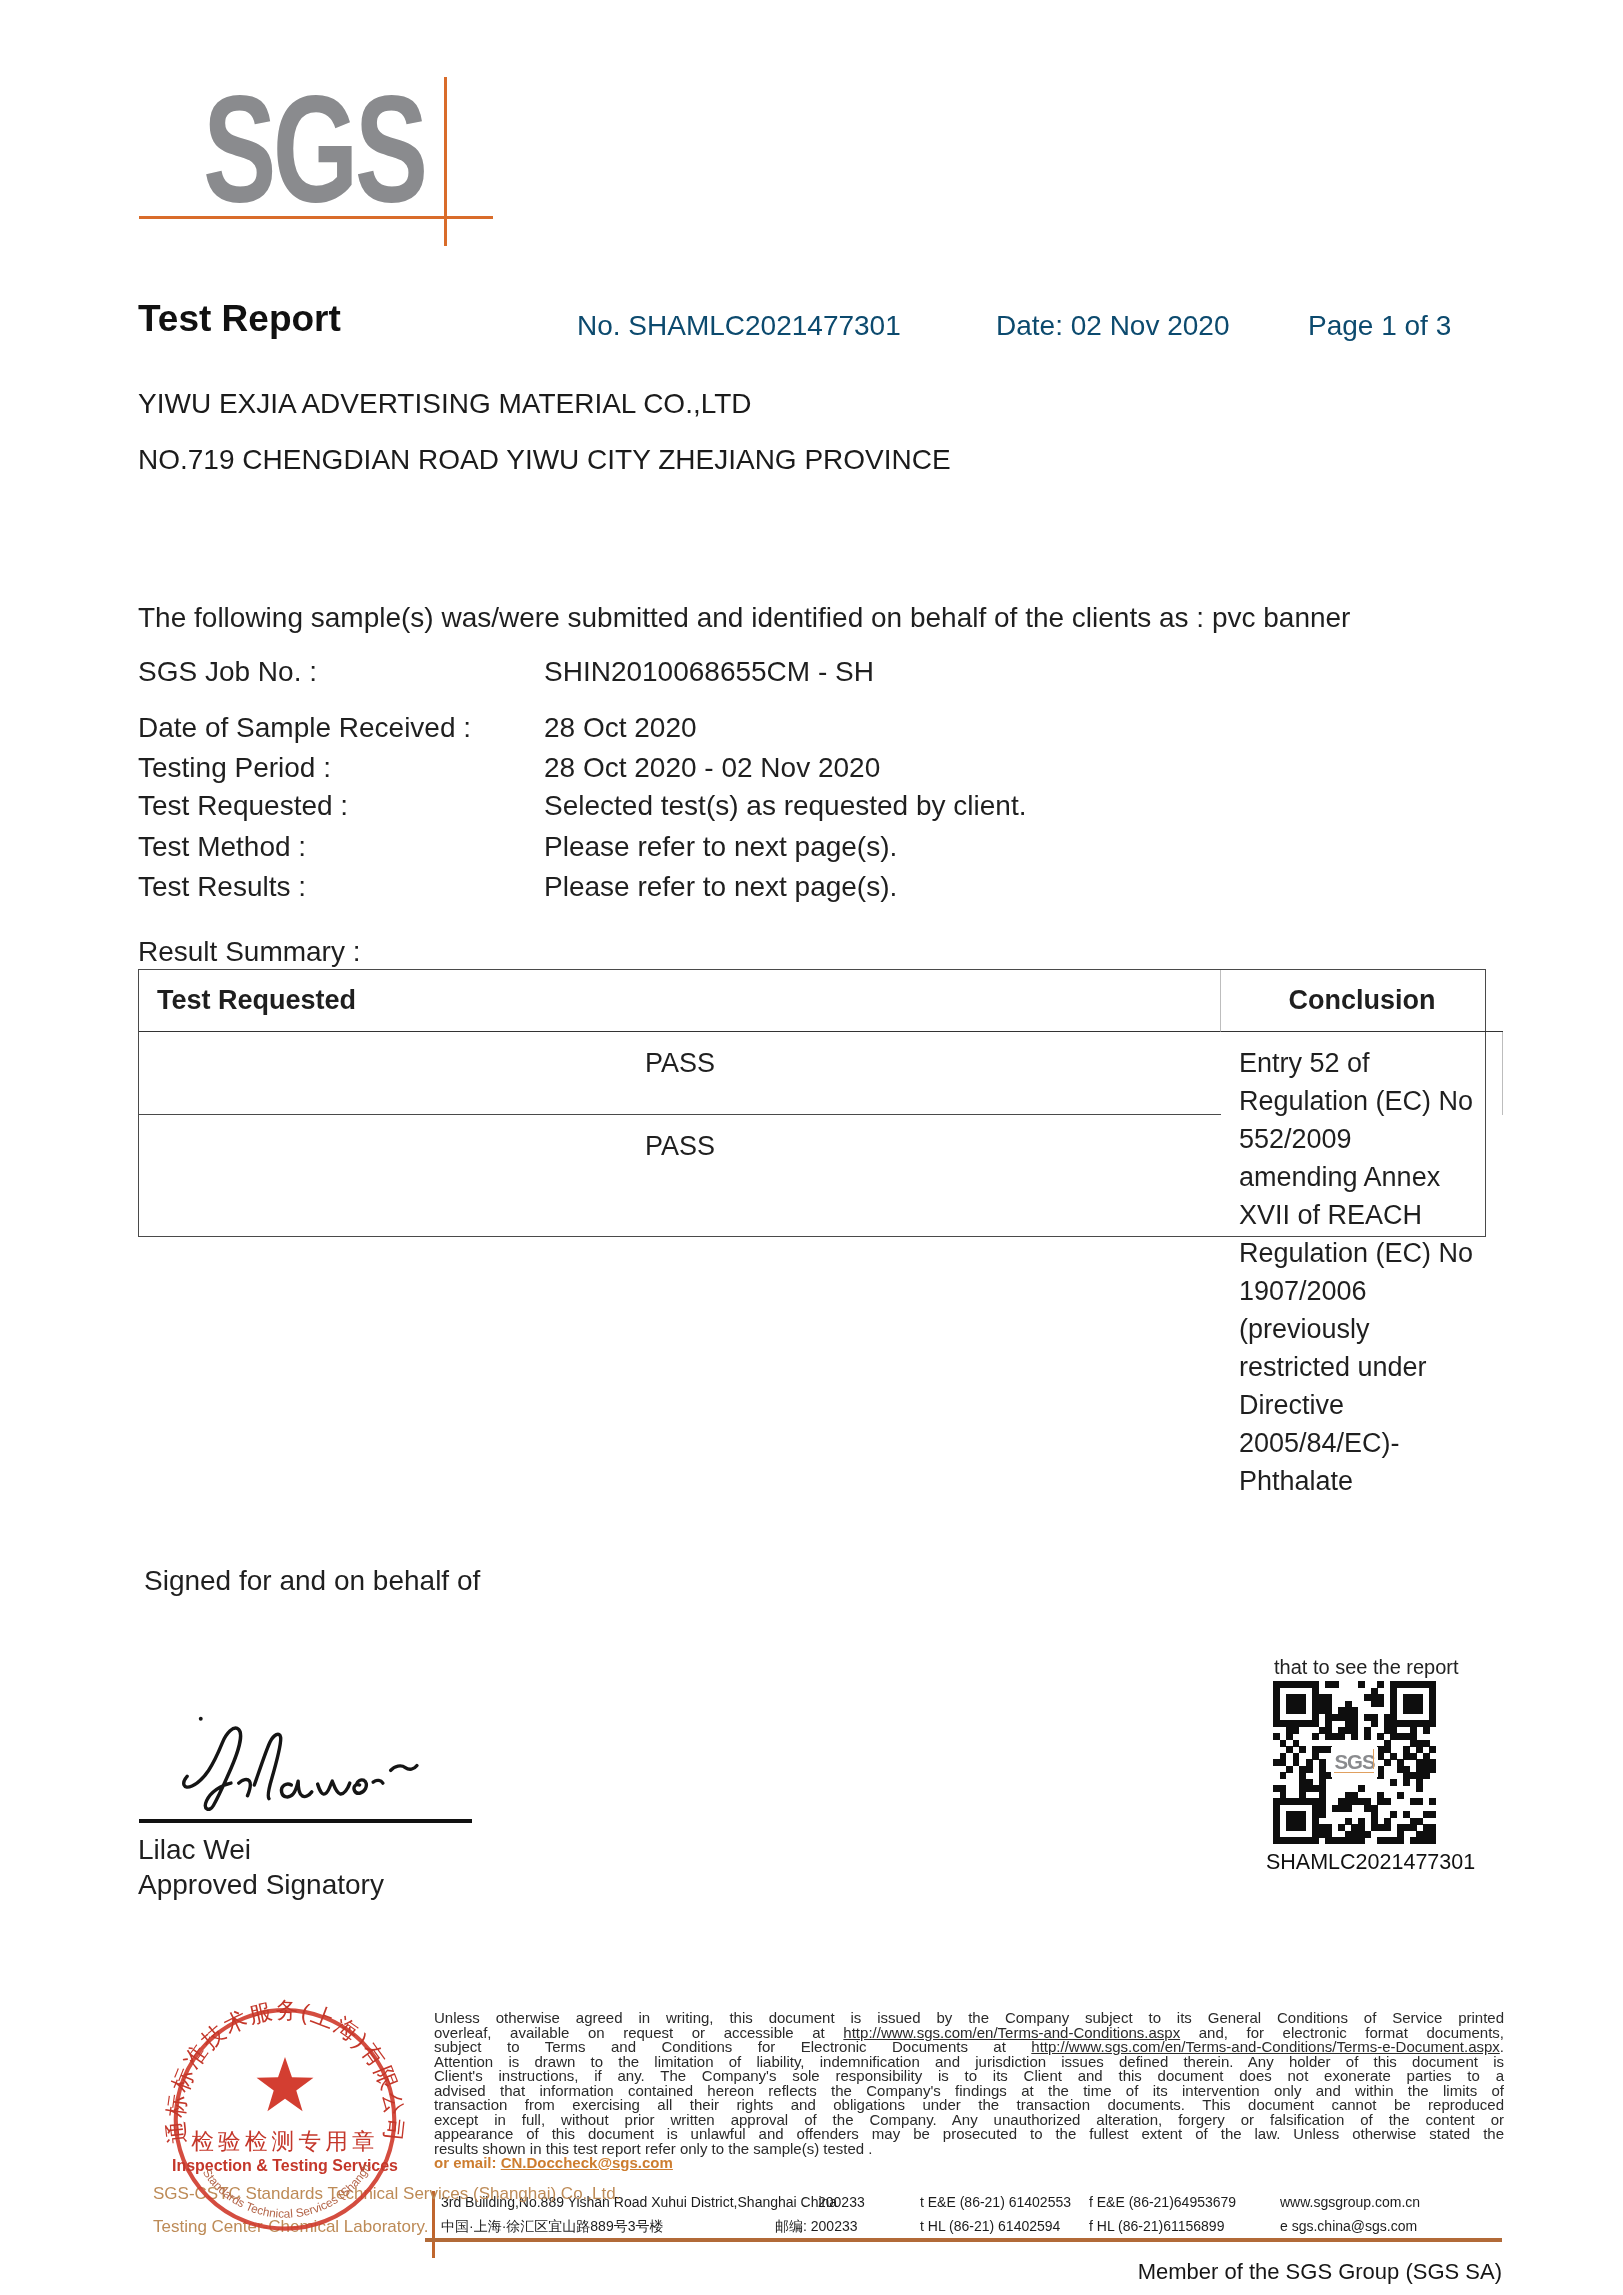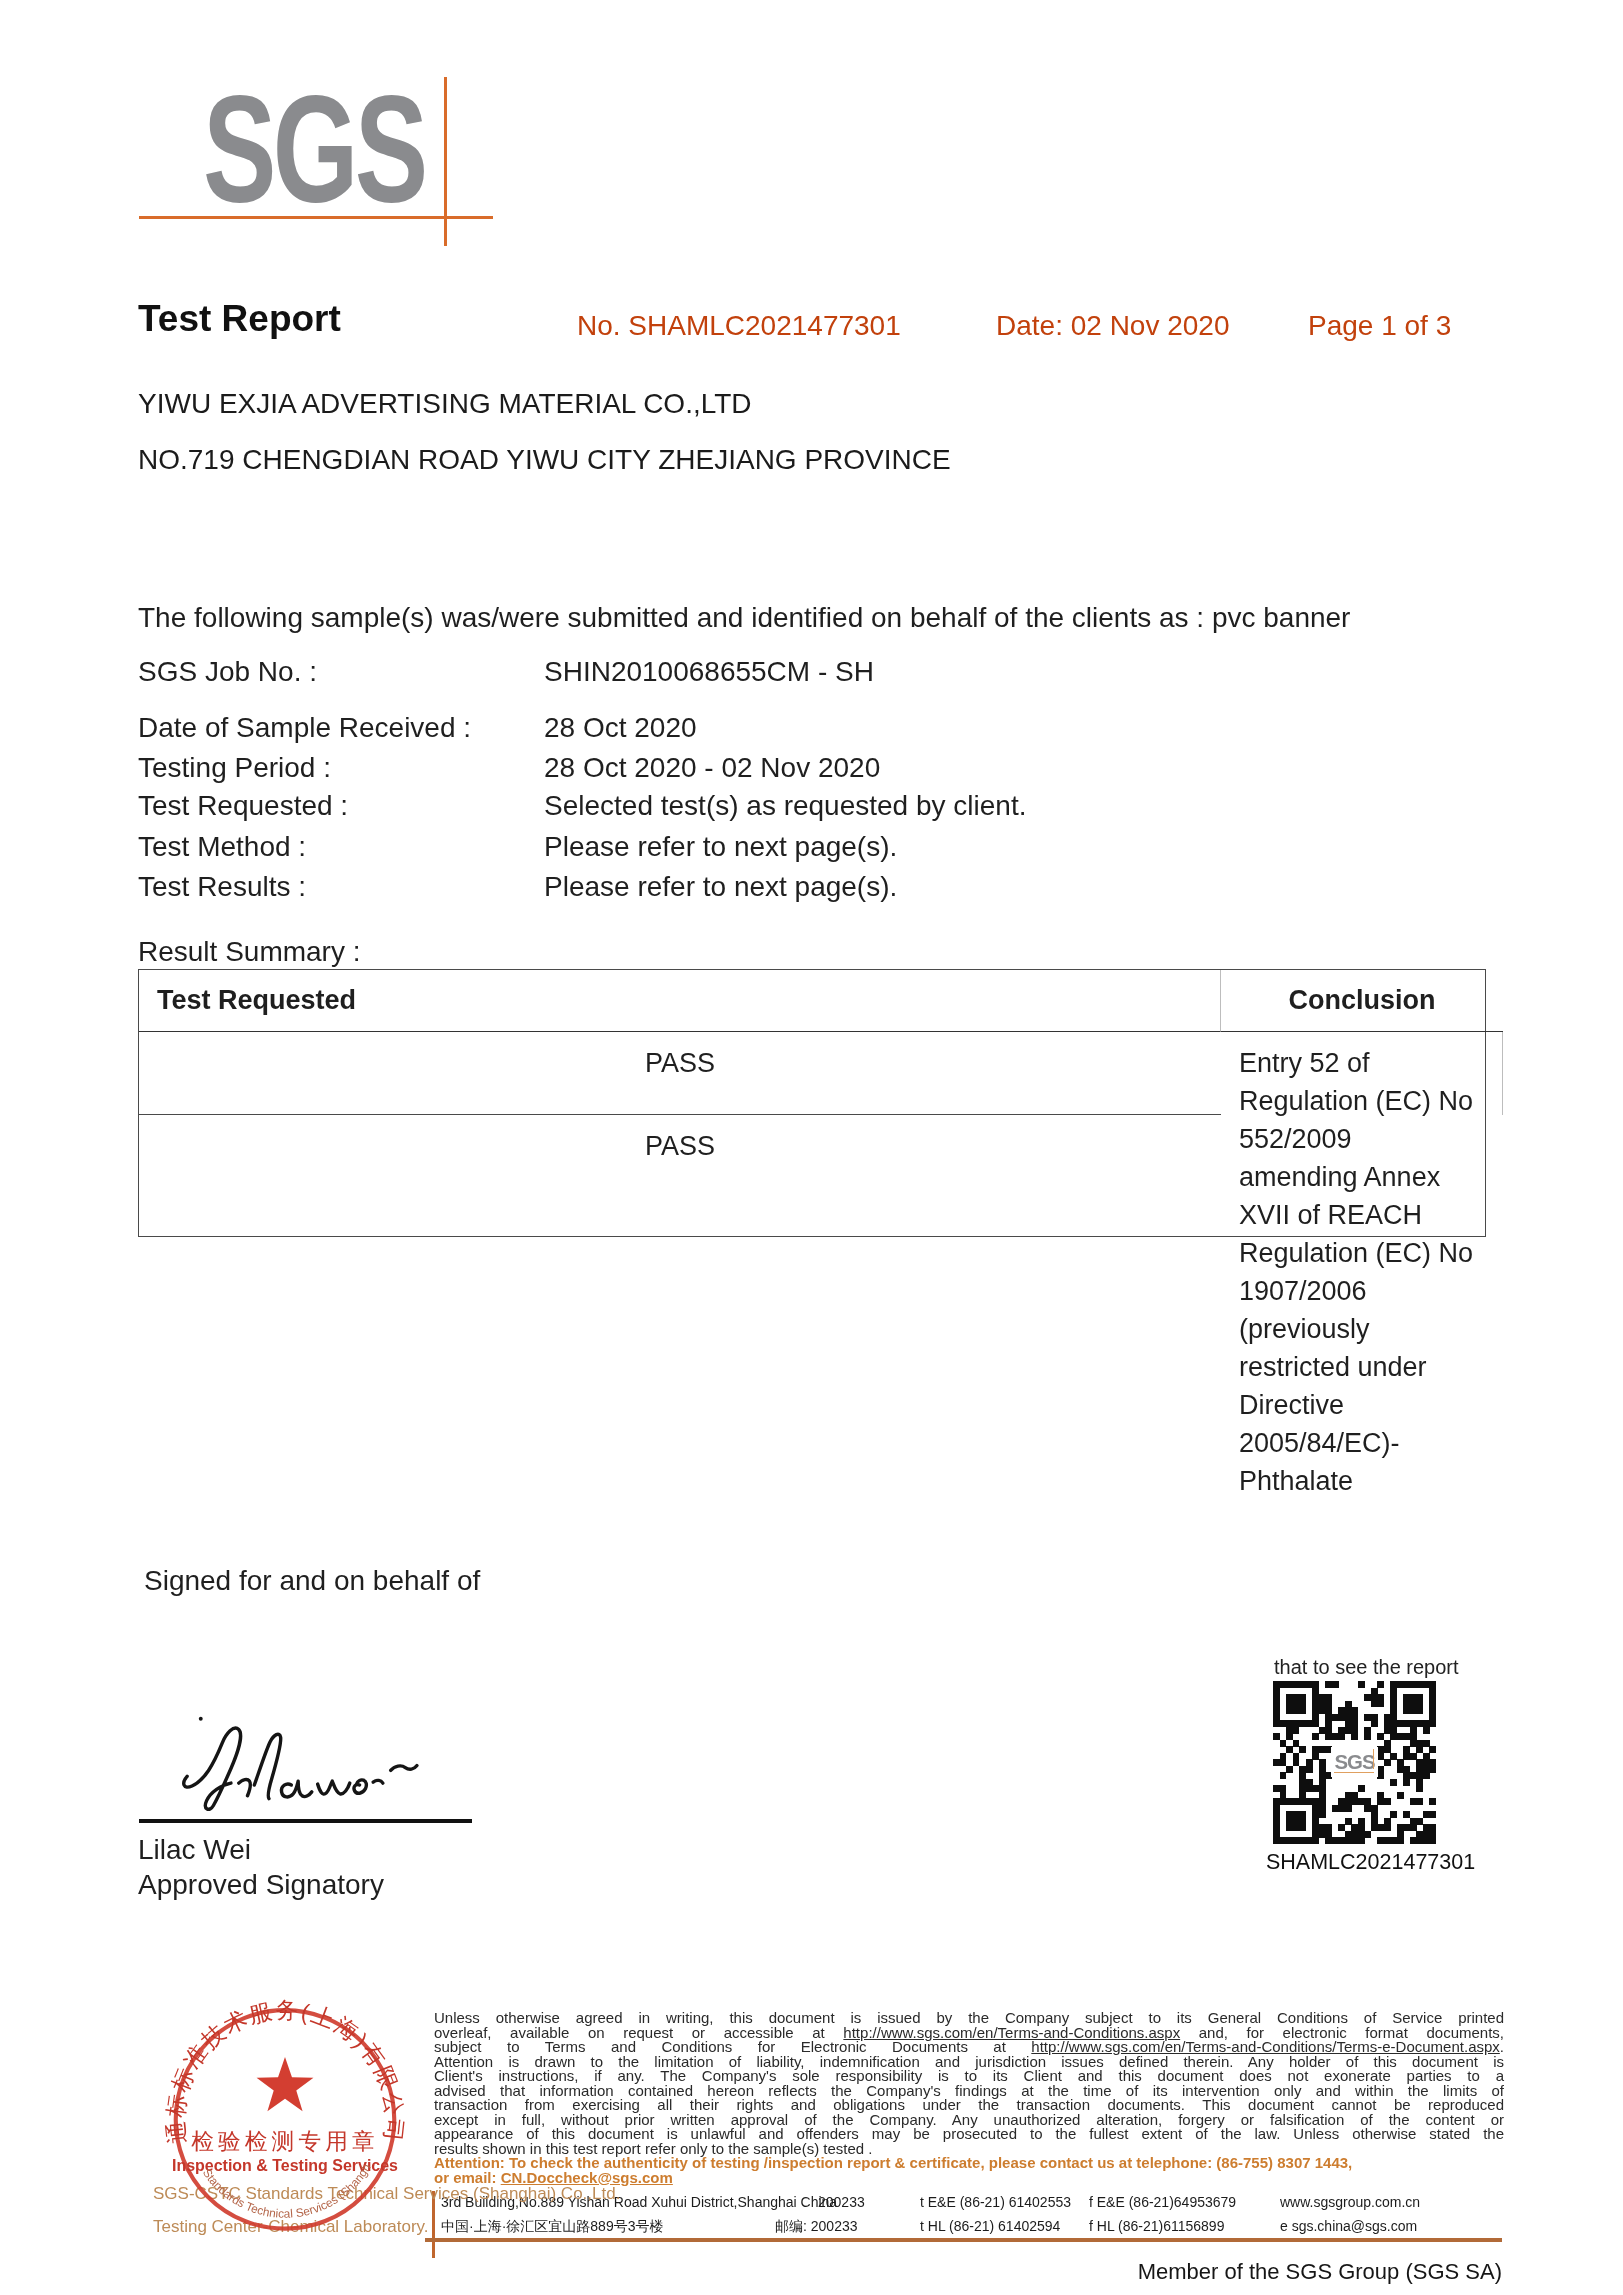--- a/index.html
+++ b/index.html
@@ -14,21 +14,21 @@
   .logo-text{
     left:203px; top:72px; font-size:153px; font-weight:bold; color:#8a8b8e;
     line-height:153px; letter-spacing:-5.1px;
     transform:scaleX(.72); transform-origin:left top;
   }
   .logo-vline{ left:444px; top:77px; width:3.1px; height:169px; background:#d96c2a; }
   .logo-hline{ left:139px; top:216px; width:354px; height:3.1px; background:#d96c2a; }
 
   
   .doc-title{ left:138px; top:298px; font-size:37px; font-weight:bold; color:#111; }
-  .hdr{ font-size:28px; color:#c2410c; }
+  .hdr{ font-size:28px; color:#0c4a6e; }
   .hdr-no{ left:577px; top:310px; }
   .hdr-date{ left:996px; top:310px; }
   .hdr-page{ left:1308px; top:310px; }
 
   
   .client-line{ left:138px; font-size:28px; color:#1b1b1b; }
 
   .intro-line{ left:138px; top:602px; font-size:28px; }
 
   
@@ -489,21 +489,20 @@
       <div class="legal-line"><span>Unless otherwise agreed in writing, this document is issued by the Company subject to its General Conditions of Service printed</span></div>
       <div class="legal-line"><span>overleaf, available on request or accessible at </span><span class="u">http://www.sgs.com/en/Terms-and-Conditions.aspx</span><span> and, for electronic format documents,</span></div>
       <div class="legal-line"><span>subject to Terms and Conditions for Electronic Documents at </span><span class="u">http://www.sgs.com/en/Terms-and-Conditions/Terms-e-Document.aspx</span><span>.</span></div>
       <div class="legal-line"><span>Attention is drawn to the limitation of liability, indemnification and jurisdiction issues defined therein. Any holder of this document is</span></div>
       <div class="legal-line"><span>Client's instructions, if any. The Company's sole responsibility is to its Client and this document does not exonerate parties to a</span></div>
       <div class="legal-line"><span>advised that information contained hereon reflects the Company's findings at the time of its intervention only and within the limits of</span></div>
       <div class="legal-line"><span>transaction from exercising all their rights and obligations under the transaction documents. This document cannot be reproduced</span></div>
       <div class="legal-line"><span>except in full, without prior written approval of the Company. Any unauthorized alteration, forgery or falsification of the content or</span></div>
       <div class="legal-line"><span>appearance of this document is unlawful and offenders may be prosecuted to the fullest extent of the law. Unless otherwise stated the</span></div>
       <div class="legal-line"><span>results shown in this test report refer only to the sample(s) tested .</span></div>
-      <div class="legal-line attention"><span>Attention: To check the authenticity of testing /inspection report &amp; certificate, please contact us at telephone: (86-755) 8307 1443,</span></div>
       <div class="legal-line attention"><span>or email: </span><span class="u">CN.Doccheck@sgs.com</span></div>
     </div>
 
   <span class="abs addr" style="left:441px;top:2194px">3rd Building,No.889 Yishan Road Xuhui District,Shanghai China</span>
   <span class="abs addr" style="left:818px;top:2194px">200233</span>
   <span class="abs addr" style="left:920px;top:2194px">t E&amp;E (86-21) 61402553</span>
   <span class="abs addr" style="left:1089px;top:2194px">f E&amp;E (86-21)64953679</span>
   <span class="abs addr" style="left:1280px;top:2194px">www.sgsgroup.com.cn</span>
 
   <span class="abs addr cn" style="left:441px;top:2218px">中国·上海·徐汇区宜山路889号3号楼</span>

